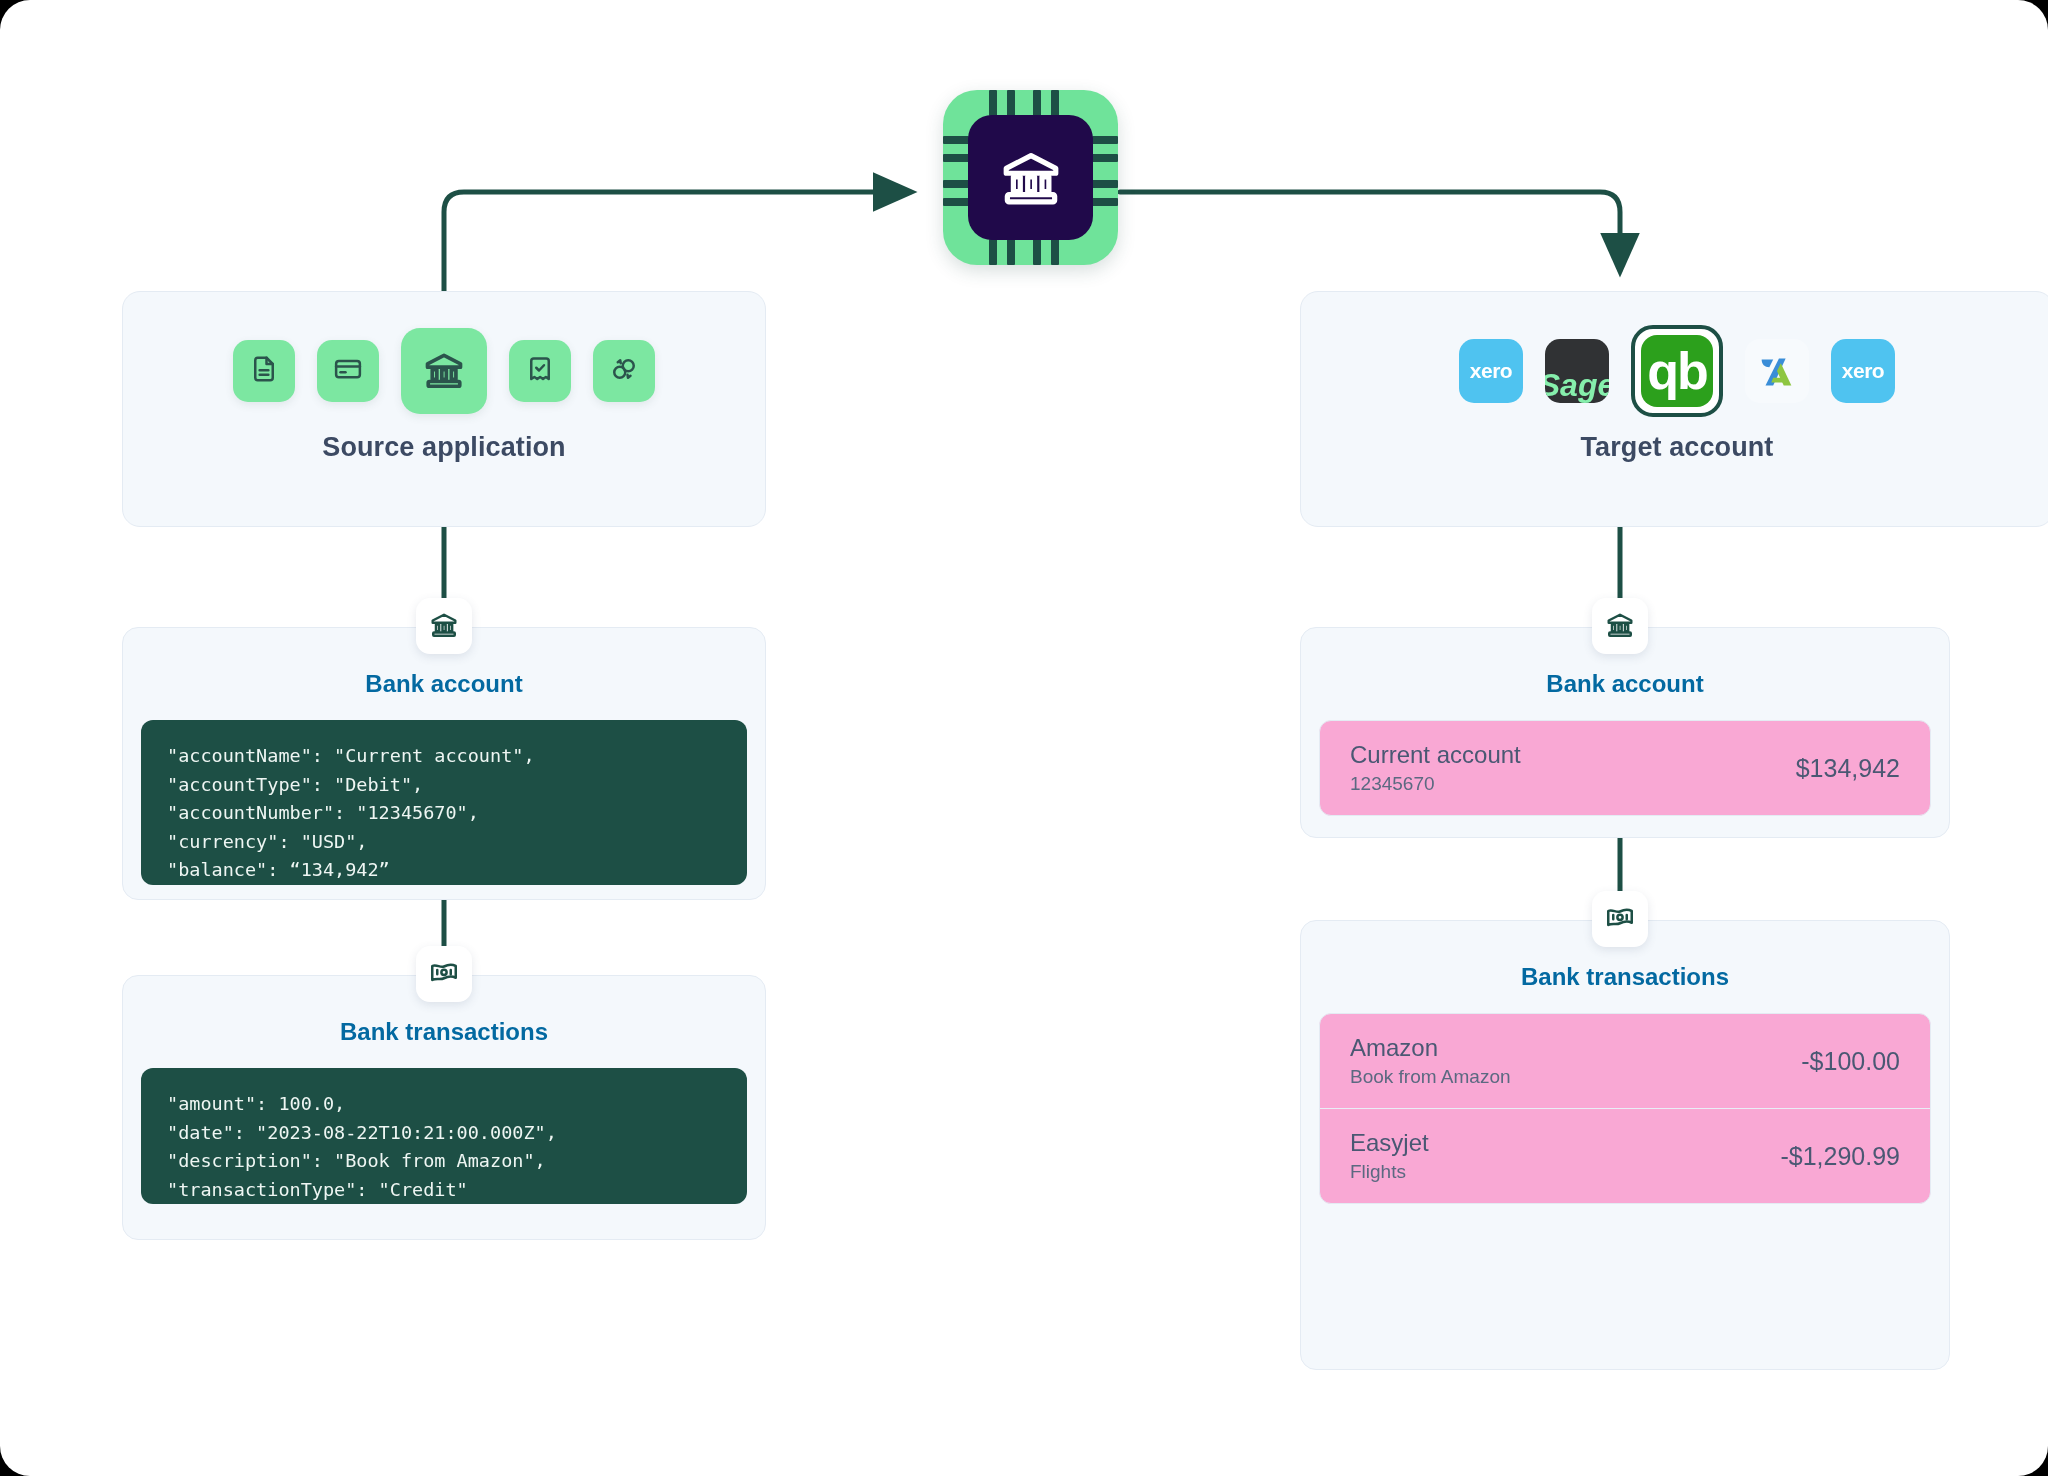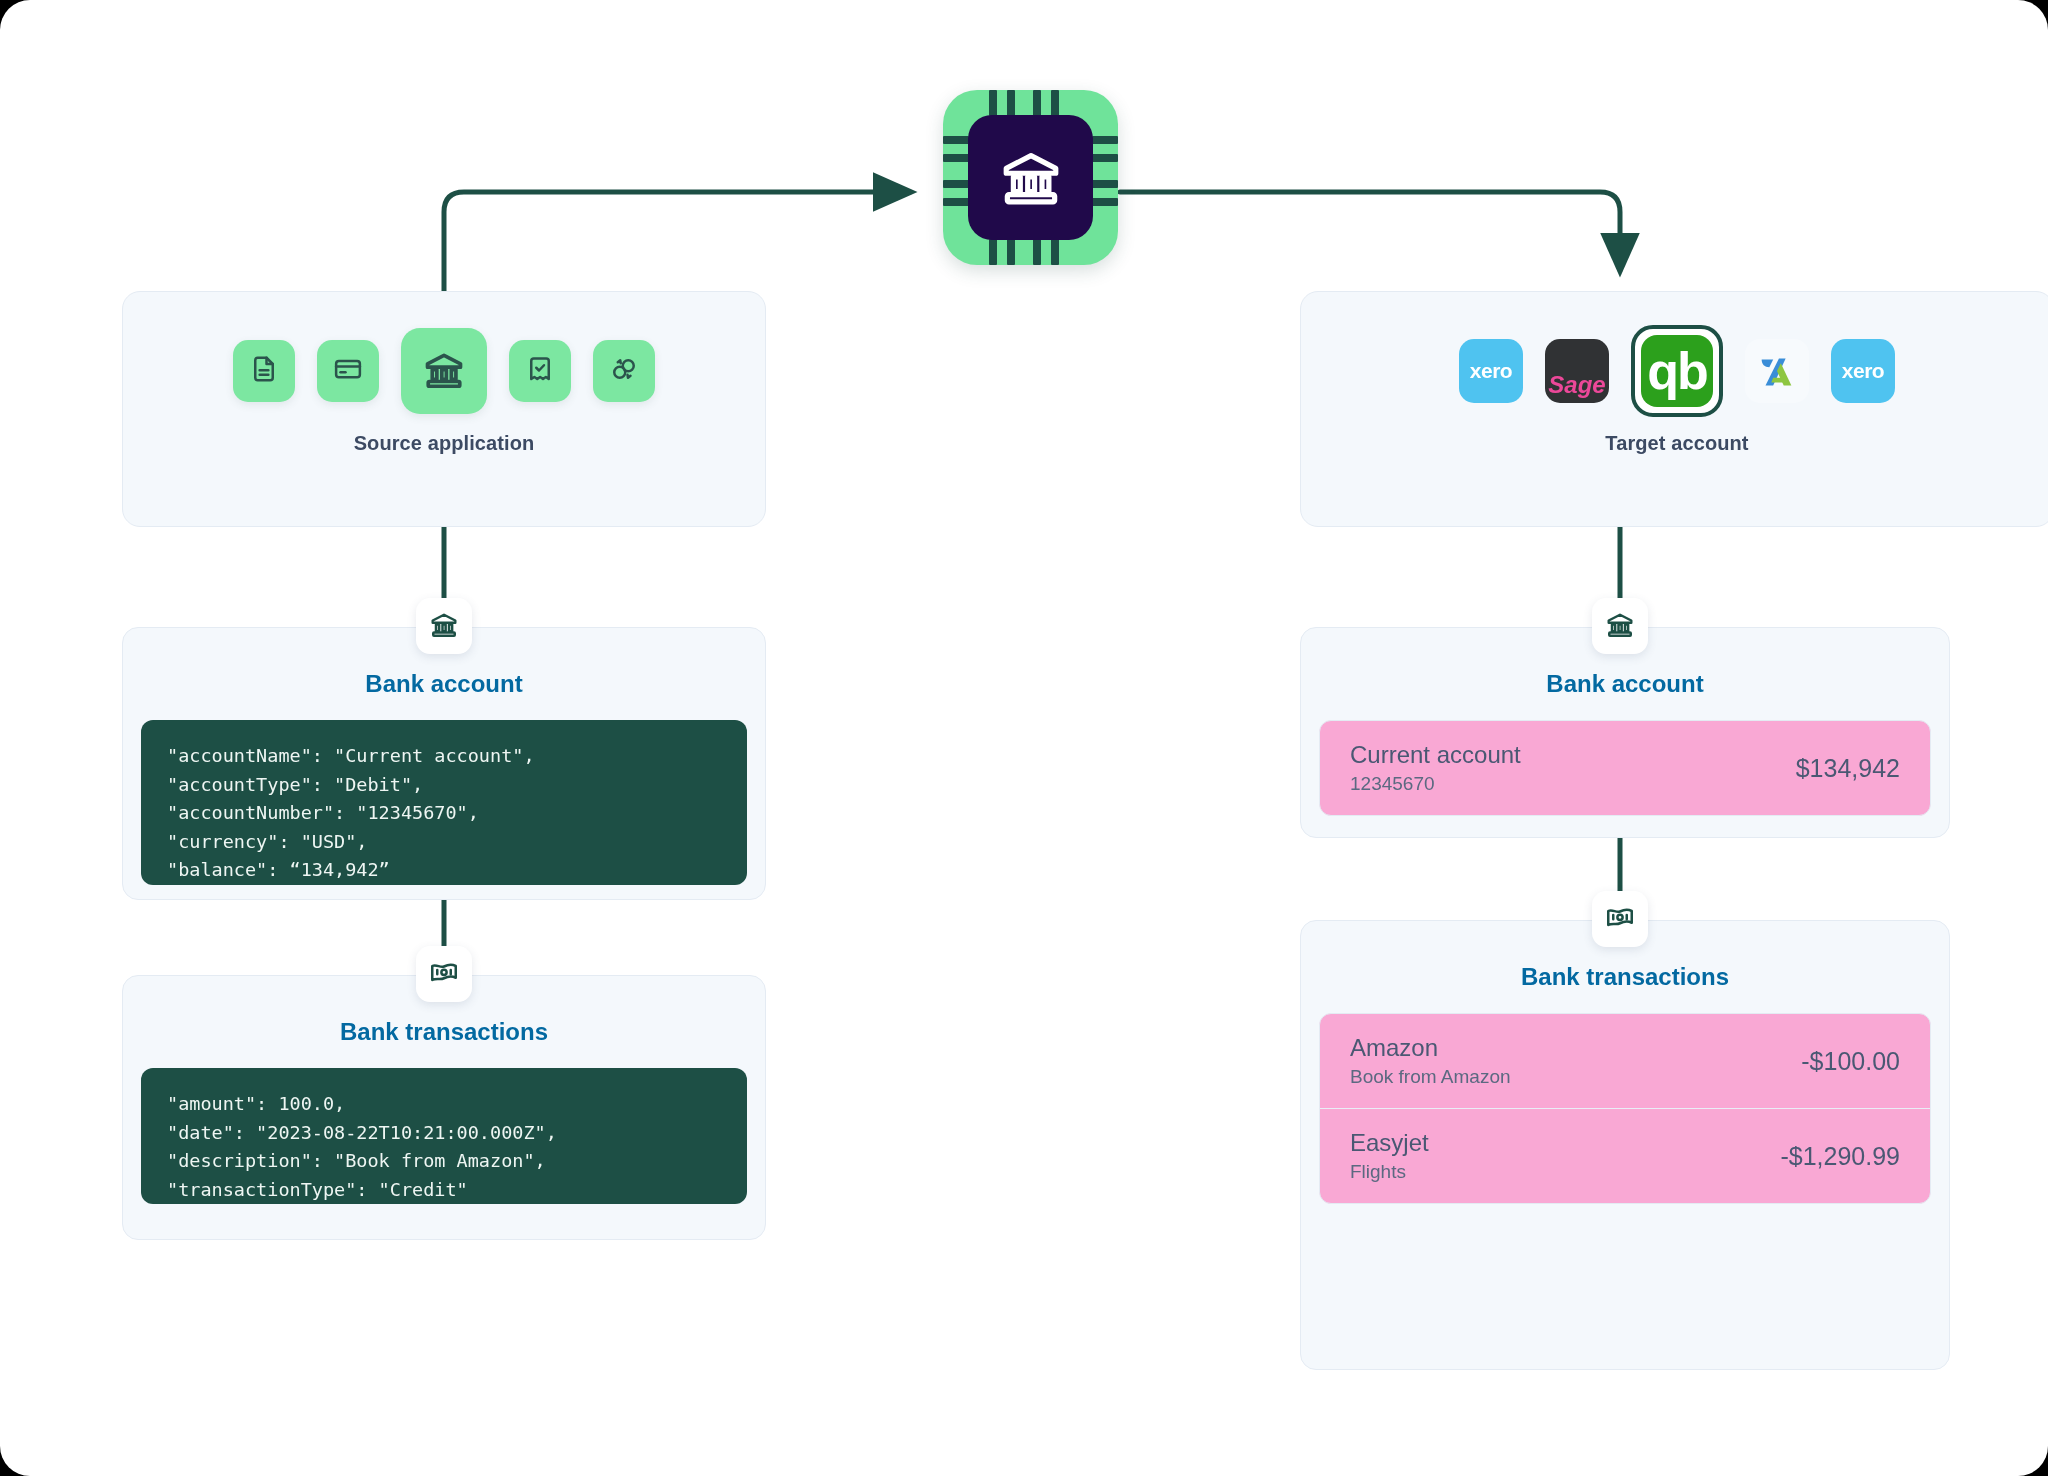--- a/index.html
+++ b/index.html
@@ -69,21 +69,21 @@
   .panel {
     position: absolute;
     background: #f4f8fc;
     border: 1px solid #e4ebf3;
     border-radius: 18px;
     box-sizing: border-box;
   }
   .panel-title {
     text-align: center;
     color: #3c4a63;
-    font-size: 20px;
+    font-size: 27px;
     font-weight: bold;
     letter-spacing: .1px;
   }
 
   
   .icon-row {
     display: flex;
     align-items: center;
     justify-content: center;
     gap: 22px;
@@ -366,21 +366,21 @@
   </div>
 
   <div class="panel" style="left:1300px; top:291px; width:754px; height:236px;">
     <div class="icon-row" style="margin-top:24px;">
 
       <div class="logo xero">
         <span class="logo-text" style="color:#ffffff;font-size:21px;letter-spacing:-.5px;">xero</span>
       </div>
 
       <div class="logo sage">
-        <span class="logo-text" style="color:#ec4899;font-size:24px;font-style:italic;margin-top:28px;">Sage</span>
+        <span class="logo-text" style="color:#86efac;font-size:32px;font-style:italic;margin-top:28px;">Sage</span>
       </div>
 
       <div class="logo-sel-wrap">
         <div class="logo qb">
           <span class="logo-text" style="color:#ffffff;font-size:52px;letter-spacing:-2px;">qb</span>
         </div>
       </div>
 
       <div class="logo fa">
         <svg width="46" height="46" viewBox="0 0 48 48">

